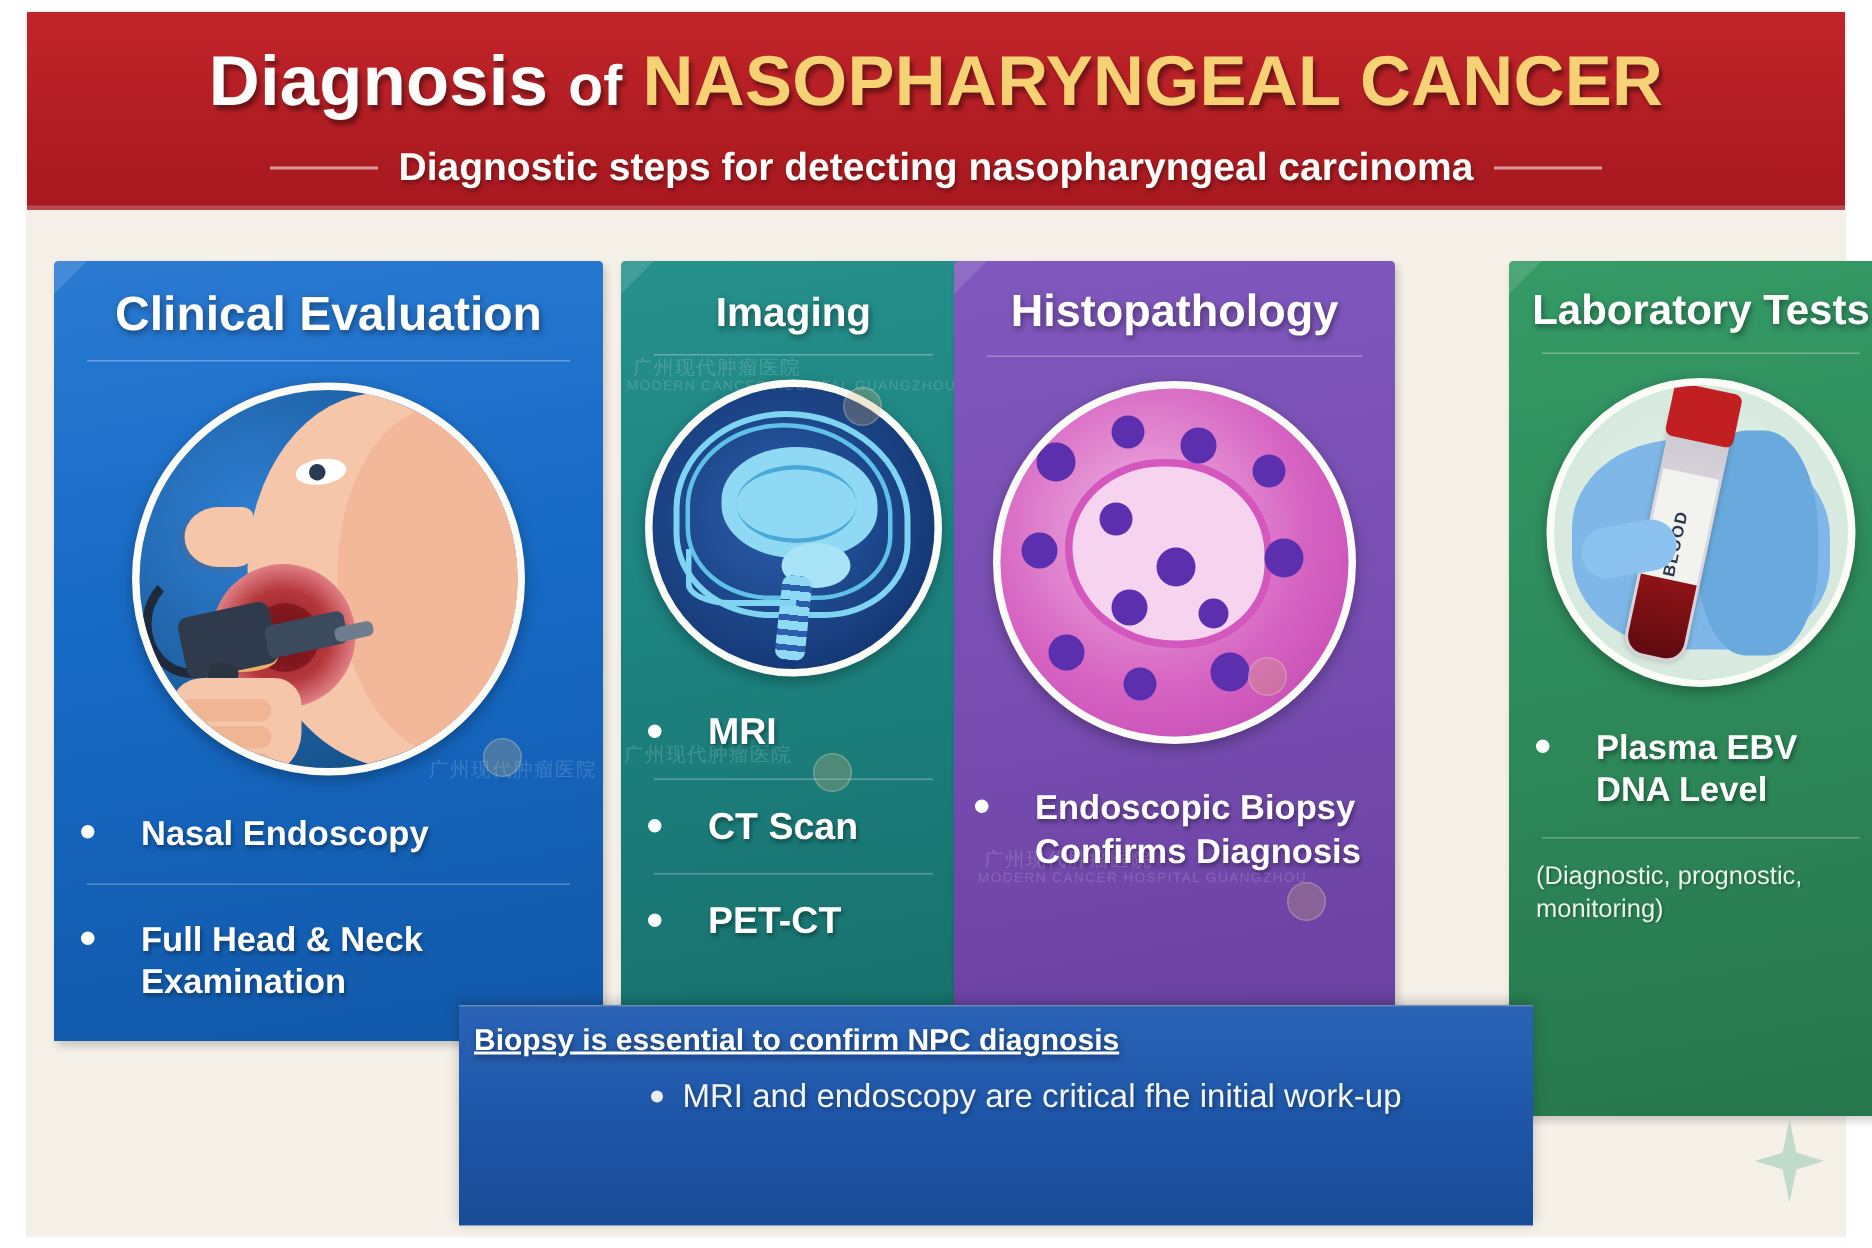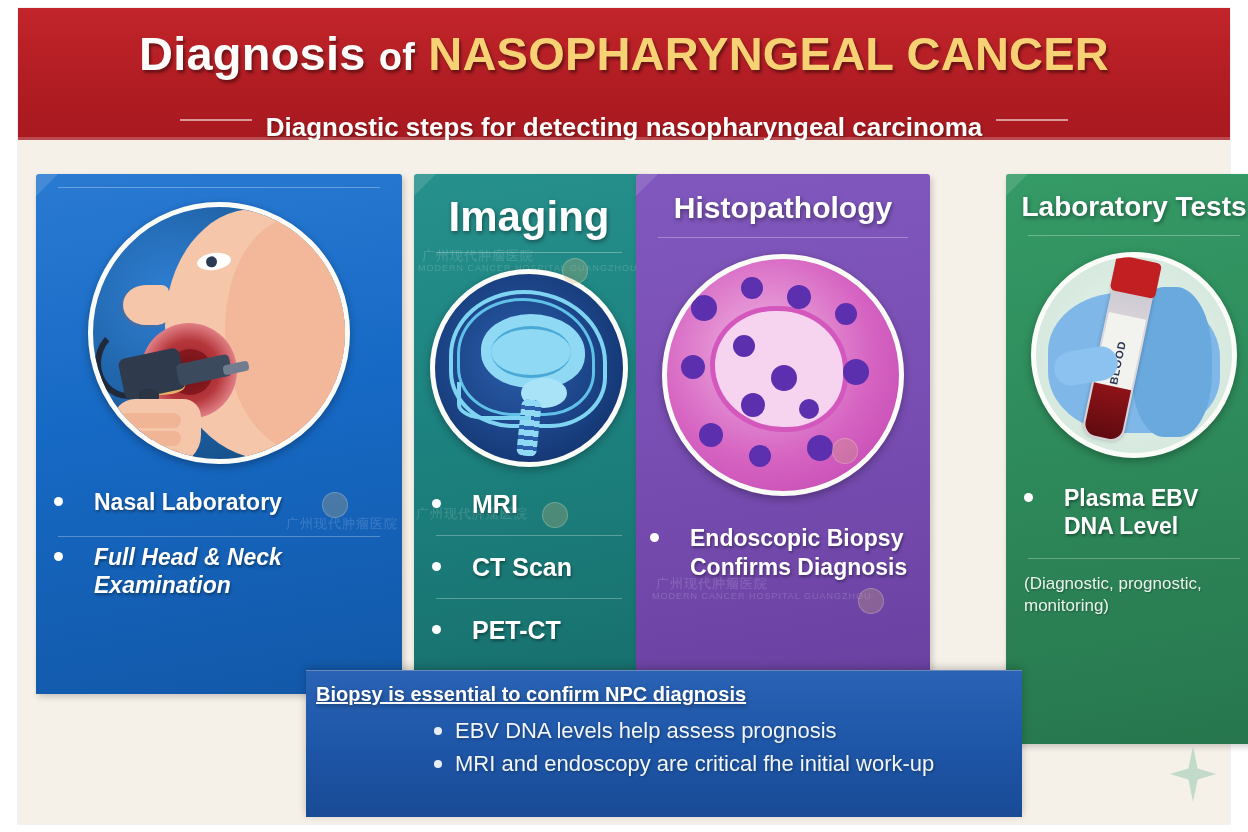--- a/index.html
+++ b/index.html
@@ -33,21 +33,20 @@
   .title .of{color:#fdfdfb;font-size:38px;}
   .title .g{color:#f6d275;}
   .subwrap{
     position:absolute;left:0;top:88px;width:100%;
     display:flex;align-items:center;justify-content:center;gap:14px;
   }
   .subrule{width:72px;height:2px;background:rgba(255,255,255,.55);}
   .subtitle{
     color:#fdfdfb;font-size:26px;font-weight:bold;white-space:nowrap;
     text-shadow:1px 2px 3px rgba(0,0,0,.35);
-    margin-top:16px;
   }
   
   .cols{position:absolute;left:0;top:132px;width:1212px;height:684px;}
   .col{
     position:absolute;top:34px;
     border-radius:3px 3px 0 0;
     box-shadow:2px 3px 6px rgba(0,0,0,.18);
     overflow:hidden;
   }
   .col:before{ 
@@ -59,21 +58,21 @@
   .col-c2{left:396px;width:230px;height:510px;background:linear-gradient(170deg,#26908c 0%,#1d8380 45%,#17706d 100%);}
   .col-c3{left:618px;width:294px;height:500px;background:linear-gradient(170deg,#8058bd 0%,#7a4fb5 45%,#6a41a1 100%);}
   .col-c4{left:988px;width:256px;height:570px;background:linear-gradient(170deg,#349a66 0%,#2e8b5b 45%,#27764d 100%);}
 
   .col-title{
     color:#ffffff;font-weight:bold;text-align:center;
     text-shadow:1px 2px 4px rgba(0,0,0,.42);
     line-height:1.08;
   }
   .c1 .col-title{font-size:32px;padding:18px 10px 0;}
-  .c2 .col-title{font-size:42px;padding:20px 4px 0;}
+  .c2 .col-title{font-size:27px;padding:20px 4px 0;}
   .c3 .col-title{font-size:30px;padding:18px 6px 0;}
   .c4 .col-title{font-size:28px;padding:18px 8px 0;}
   .t-rule{height:1px;margin:13px 22px 0;background:rgba(255,255,255,.30);}
 
   
   .imgwrap{display:flex;justify-content:center;}
   .circ{
     border-radius:50%;border:5px solid #fbfbf8;
     box-shadow:0 3px 9px rgba(0,0,0,.30);
     position:relative;overflow:hidden;
@@ -187,21 +186,21 @@
     line-height:1.5;text-shadow:1px 1px 3px rgba(0,0,0,.35);}
   .co-dot{flex:0 0 auto;width:8px;height:8px;border-radius:50%;background:#e9eef6;
     margin:13px 13px 0 0;}
   
   .sparkle{position:absolute;right:14px;bottom:22px;width:46px;height:56px;
     background:#b9d6c4;
     clip-path:polygon(50% 0,60% 40%,100% 50%,60% 60%,50% 100%,40% 60%,0 50%,40% 40%);
     opacity:.85;}
   
   .wm{position:absolute;color:rgba(255,255,255,.17);font-size:13px;
-    letter-spacing:1px;pointer-events:none;white-space:nowrap;margin-top:11px;}
+    letter-spacing:1px;pointer-events:none;white-space:nowrap;}
   .wmc{position:absolute;width:24px;height:24px;border-radius:50%;
     background:rgba(210,180,120,.28);border:1px solid rgba(255,255,255,.2);}
 </style>
 </head>
 <body>
 
 <div class="poster">
 
   <div class="header">
     <div class="title">
@@ -212,20 +211,21 @@
     <div class="subwrap">
       <span class="subrule"></span>
       <span class="subtitle">Diagnostic steps for detecting nasopharyngeal carcinoma</span>
       <span class="subrule"></span>
     </div>
   </div>
 
   <div class="cols">
 
     <div class="col col-c1 c1">
+      <div class="col-title">Clinical Evaluation</div>
       <div class="t-rule"></div>
       <div class="imgwrap">
         <div class="circ">
           <div class="face"></div>
             <div class="face2"></div>
           <div class="eye"></div>
           <div class="nose"></div>
           <div class="mouth"></div>
             <div class="mouth-in"></div>
           <div class="tongue"></div>
@@ -236,24 +236,24 @@
           <div class="scope-handle"></div>
           <div class="hand"></div>
           <div class="finger" style="left:26px;top:206px;"></div>
           <div class="finger" style="left:26px;top:224px;"></div>
           <div class="finger" style="left:26px;top:242px;"></div>
         </div>
       </div>
       <div class="bullets" style="margin-top:24px;">
         <div class="bl">
           <span class="dot"></span>
-          <span>Nasal Laboratory</span>
+          <span>Nasal Endoscopy</span>
         </div>
         <div class="bl-rule" style="margin-top:20px;"></div>
-        <div class="bl" style="margin-top:6px;font-style:italic;">
+        <div class="bl" style="margin-top:22px;">
           <span class="dot"></span>
           <span>Full Head &amp; Neck Examination</span>
         </div>
       </div>
       <span class="wm" style="left:250px;top:330px;">广州现代肿瘤医院</span>
       <span class="wmc" style="left:286px;top:318px;"></span>
     </div>
 
     <div class="col col-c2 c2">
       <div class="col-title">Imaging</div>
@@ -350,24 +350,20 @@
       <div class="note" style="margin-top:14px;">(Diagnostic, prognostic, monitoring)</div>
     </div>
 
   </div>
 
   <div class="callout">
     <div class="co-head">Biopsy is essential to confirm NPC diagnosis</div>
     <div class="co-list">
       <div class="co-item">
         <span class="co-dot"></span>
-        <span>EBV DNA levels help assess prognosis</span>
-      </div>
-      <div class="co-item">
-        <span class="co-dot"></span>
         <span>MRI and endoscopy are critical fhe initial work-up</span>
       </div>
     </div>
   </div>
 
   <div class="sparkle"></div>
 
 </div>
 
 </body></html>

